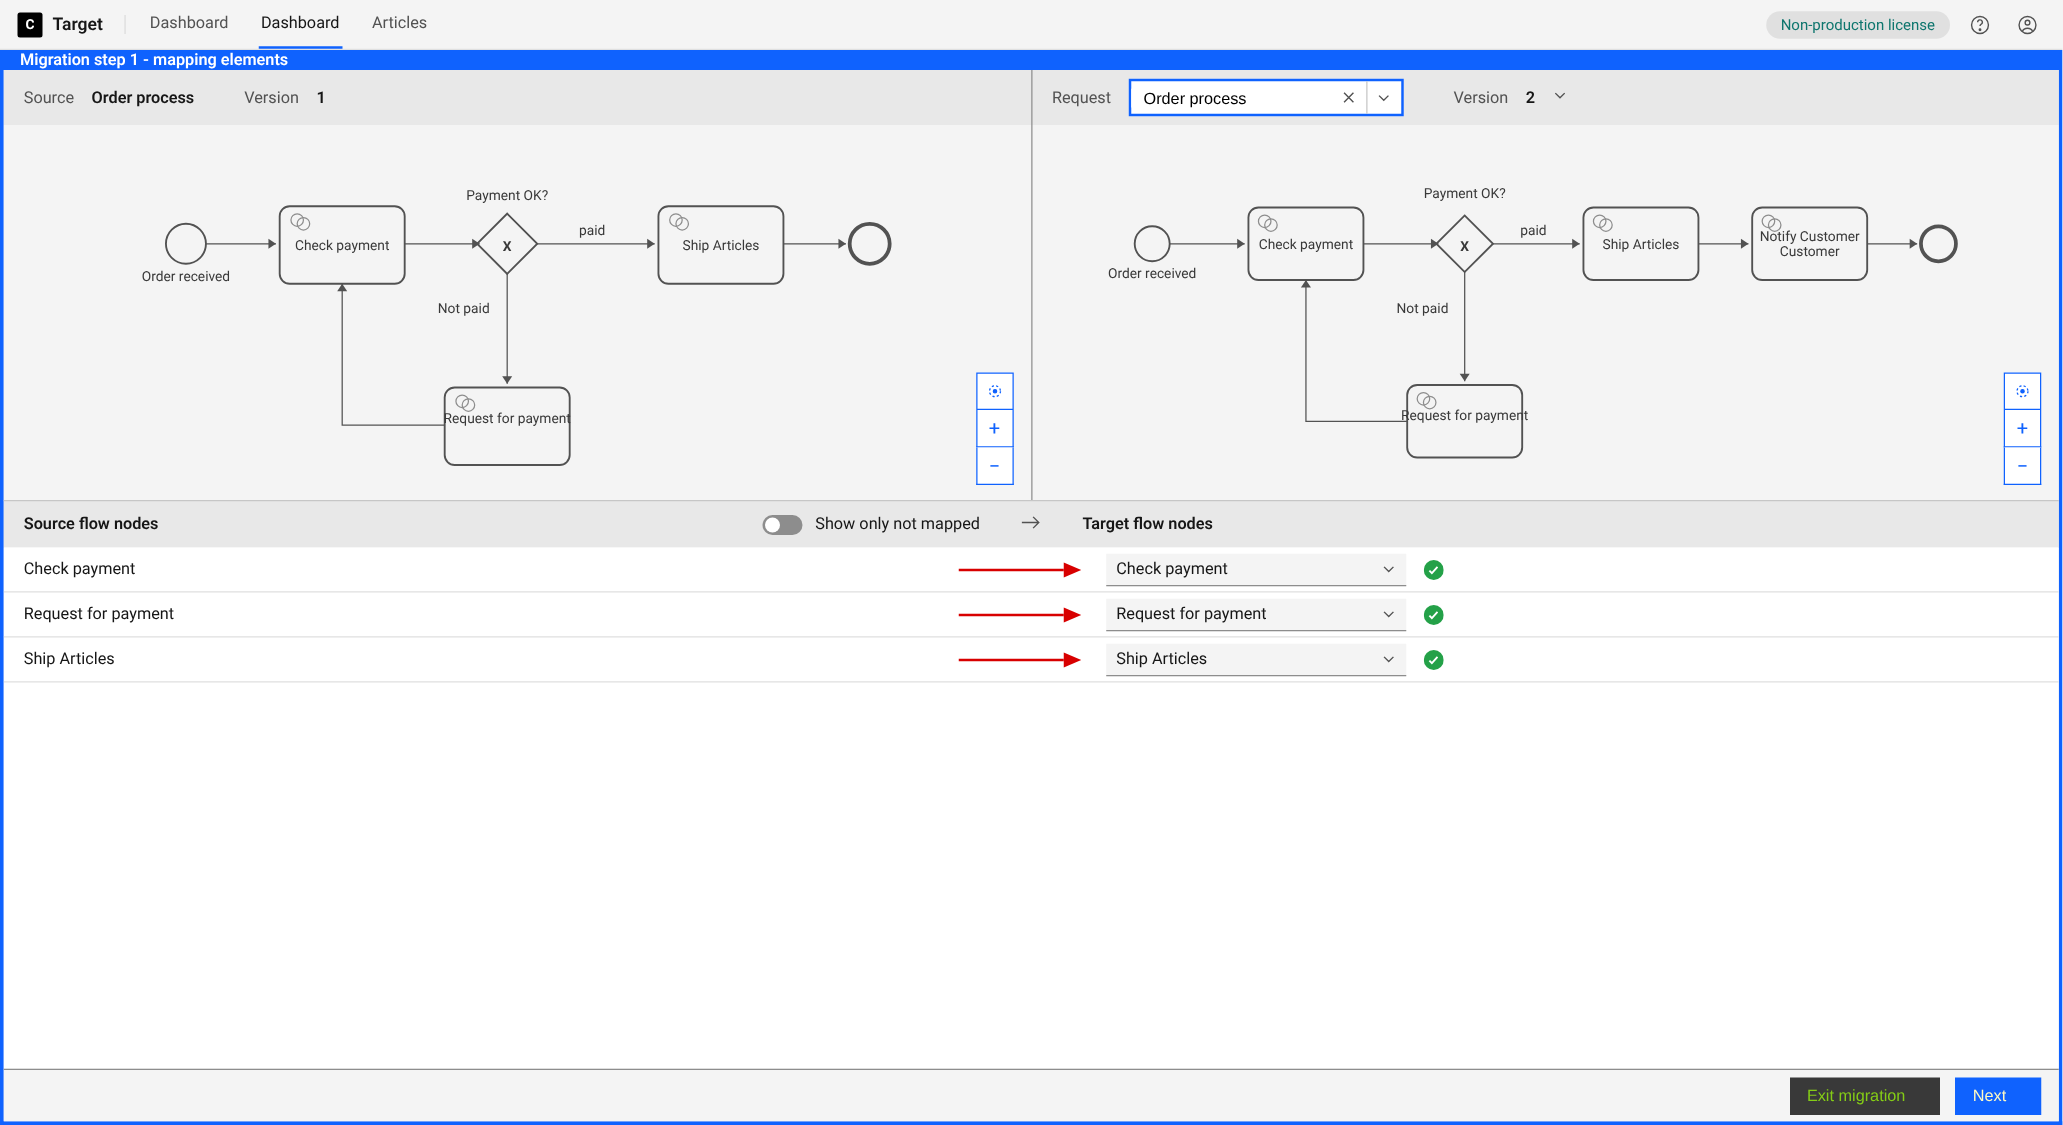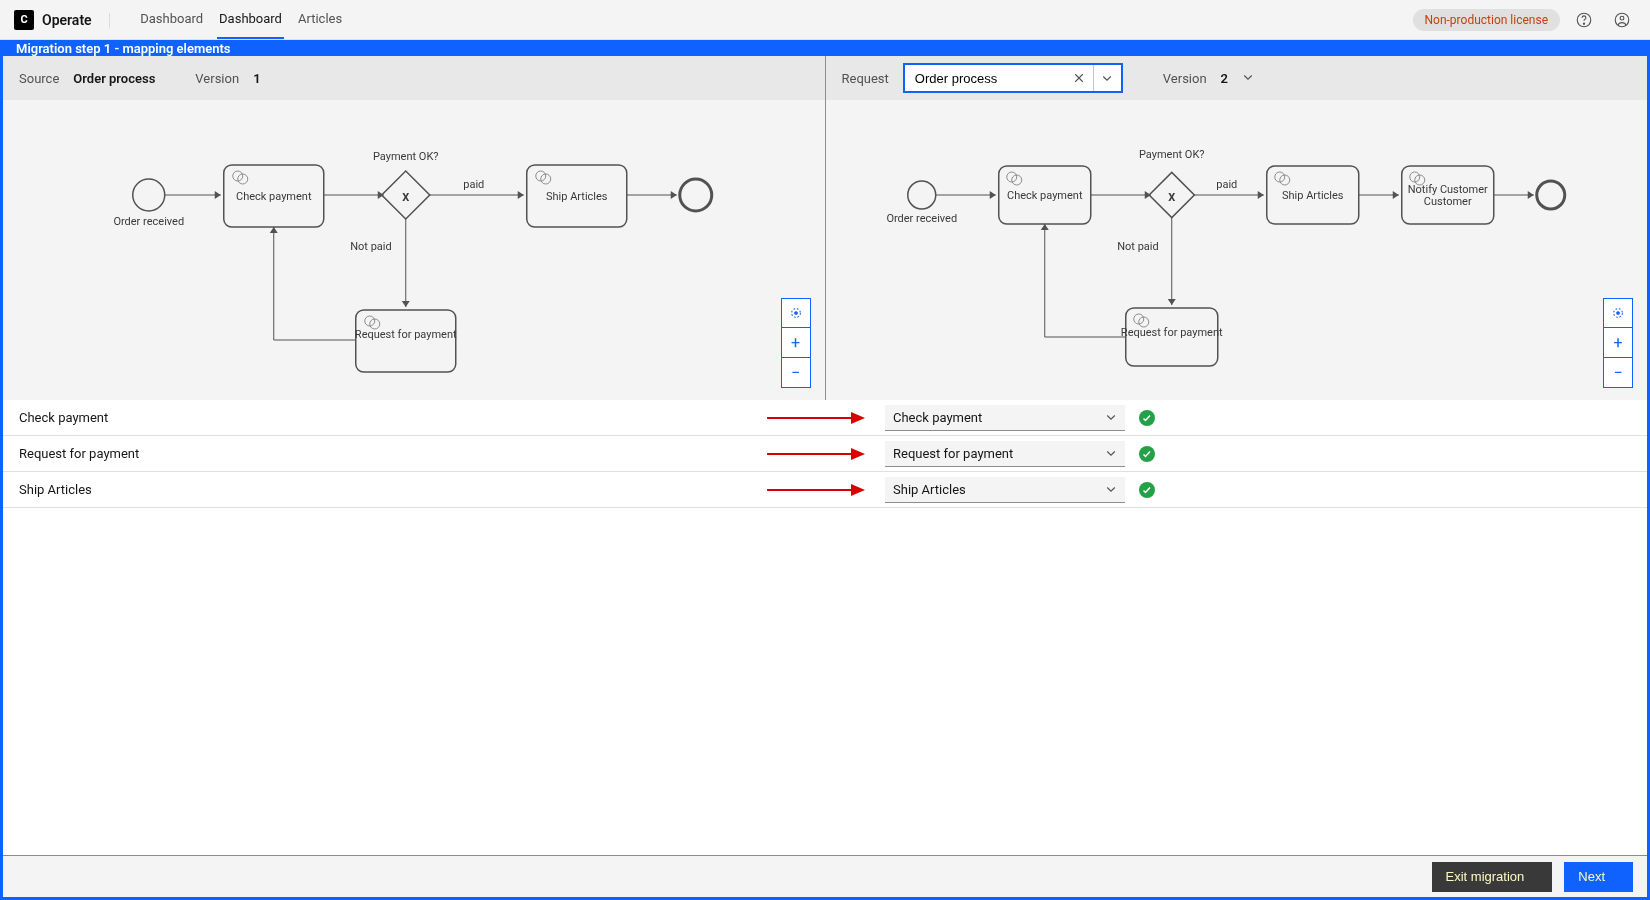--- a/index.html
+++ b/index.html
@@ -5,25 +5,25 @@
   * { box-sizing: border-box; margin: 0; padding: 0; }
   html, body { height: 100%; font-family: -apple-system, BlinkMacSystemFont, "Segoe UI", Roboto, Arial, sans-serif; font-size: 13px; color: #161616; }
   body { display: flex; flex-direction: column; background: #f4f4f4; }
 
   
   .topnav { height: 40px; background: #f4f4f4; display: flex; align-items: center; padding: 0 14px; border-bottom: 1px solid #e0e0e0; gap: 10px; }
   .brand { display: flex; align-items: center; gap: 8px; }
   .brand-logo { width: 20px; height: 20px; background: #000; color: #fff; display: flex; align-items: center; justify-content: center; font-weight: bold; border-radius: 2px; font-size: 11px; }
   .brand-text { font-weight: 600; font-size: 14px; }
   .nav-sep { color: #c6c6c6; margin: 0 6px; font-size: 18px; font-weight: 100; }
-  .nav-links { display: flex; align-items: flex-end; height: 100%; gap: 12px; margin-left: 11px; }
+  .nav-links { display: flex; align-items: flex-end; height: 100%; gap: 22px; }
   .nav-link { color: #525252; cursor: pointer; height: 100%; display: flex; align-items: center; border-bottom: 2px solid transparent; padding: 0 2px; }
   .nav-link.active { border-bottom-color: #0f62fe; color: #161616; }
   .topnav-spacer { flex: 1; }
-  .license-pill { background: #e0e0e0; color: #c2410c; padding: 4px 12px; border-radius: 12px; font-size: 12px; }
+  .license-pill { background: #e0e0e0; color: #0f766e; padding: 4px 12px; border-radius: 12px; font-size: 12px; }
   .icon-btn { width: 28px; height: 28px; display: flex; align-items: center; justify-content: center; color: #525252; cursor: pointer; }
 
   
   .bluebar { background: #0f62fe; color: #fff; height: 16px; display: flex; align-items: center; padding: 0 16px; font-weight: 600; font-size: 13px; }
 
   
   .content-wrap { flex: 1; display: flex; flex-direction: column; border: 3px solid #0f62fe; border-top: none; min-height: 0; }
 
   
   .context-row { display: flex; height: 44px; background: #e8e8e8; }
@@ -60,33 +60,33 @@
   .map-row .arrow-cell { width: 120px; display: flex; justify-content: flex-end; padding-right: 20px; }
   .map-row .tgt { flex: 1; display: flex; align-items: center; gap: 14px; }
   .tgt-select { width: 240px; height: 26px; border: none; border-bottom: 1px solid #8d8d8d; background: #f4f4f4; display: flex; align-items: center; padding: 0 8px; justify-content: space-between; cursor: pointer; }
   .status-ok { width: 16px; height: 16px; fill: #24a148; }
   .red-arrow-line { stroke: #d80000; stroke-width: 2; }
   .red-arrow-head { fill: #d80000; }
 
   
   .footer { height: 42px; display: flex; align-items: center; justify-content: flex-end; padding: 0 14px; gap: 12px; background: #f4f4f4; border-top: 1px solid #8d8d8d; }
   .btn { height: 30px; padding: 0 28px 0 14px; display: flex; align-items: center; font-size: 13px; cursor: pointer; border: none; }
-  .btn-secondary { background: #393939; color: #fef9c3; }
+  .btn-secondary { background: #393939; color: #84cc16; }
   .btn-primary { background: #0f62fe; color: #fef9c3; }
 
   
   svg text { font-size: 11px; fill: #393939; }
 </style>
 </head>
 <body>
 
 <div class="topnav">
   <div class="brand">
     <div class="brand-logo">C</div>
-    <span class="brand-text">Operate</span>
+    <span class="brand-text">Target</span>
   </div>
   <span class="nav-sep">|</span>
   <div class="nav-links">
     <div class="nav-link">Dashboard</div>
     <div class="nav-link active">Dashboard</div>
     <div class="nav-link">Articles</div>
   </div>
   <div class="topnav-spacer"></div>
   <div class="license-pill">Non-production license</div>
   <div class="icon-btn">
@@ -251,20 +251,37 @@
               <circle cx="8" cy="8" r="5" stroke-dasharray="2 2"></circle>
               <circle cx="8" cy="8" r="1.5" fill="currentColor"></circle>
             </svg>
           </div>
         <div class="dctl">+</div>
         <div class="dctl">−</div>
       </div>
     </div>
   </div>
 
+  <div class="map-header">
+    <div class="map-header-left">
+      <span>Source flow nodes</span>
+      <div class="toggle-area">
+        <div class="toggle"></div>
+        <span>Show only not mapped</span>
+      </div>
+    </div>
+    <span class="fwd-arrow">
+      <svg width="18" height="14" viewBox="0 0 24 16" stroke="#525252" stroke-width="1.5" fill="none">
+          <path d="M2 8h18M14 2l6 6-6 6"></path>
+        </svg>
+    </span>
+    <div class="map-header-right">
+      <span>Target flow nodes</span>
+    </div>
+  </div>
 
   <div class="map-rows">
 
     <div class="map-row">
       <div class="src">Check payment</div>
       <div class="arrow-cell">
         <svg width="100" height="14">
             <line x1="2" y1="7" x2="86" y2="7" class="red-arrow-line"></line>
             <polygon points="86,1 100,7 86,13" class="red-arrow-head"></polygon>
           </svg>

